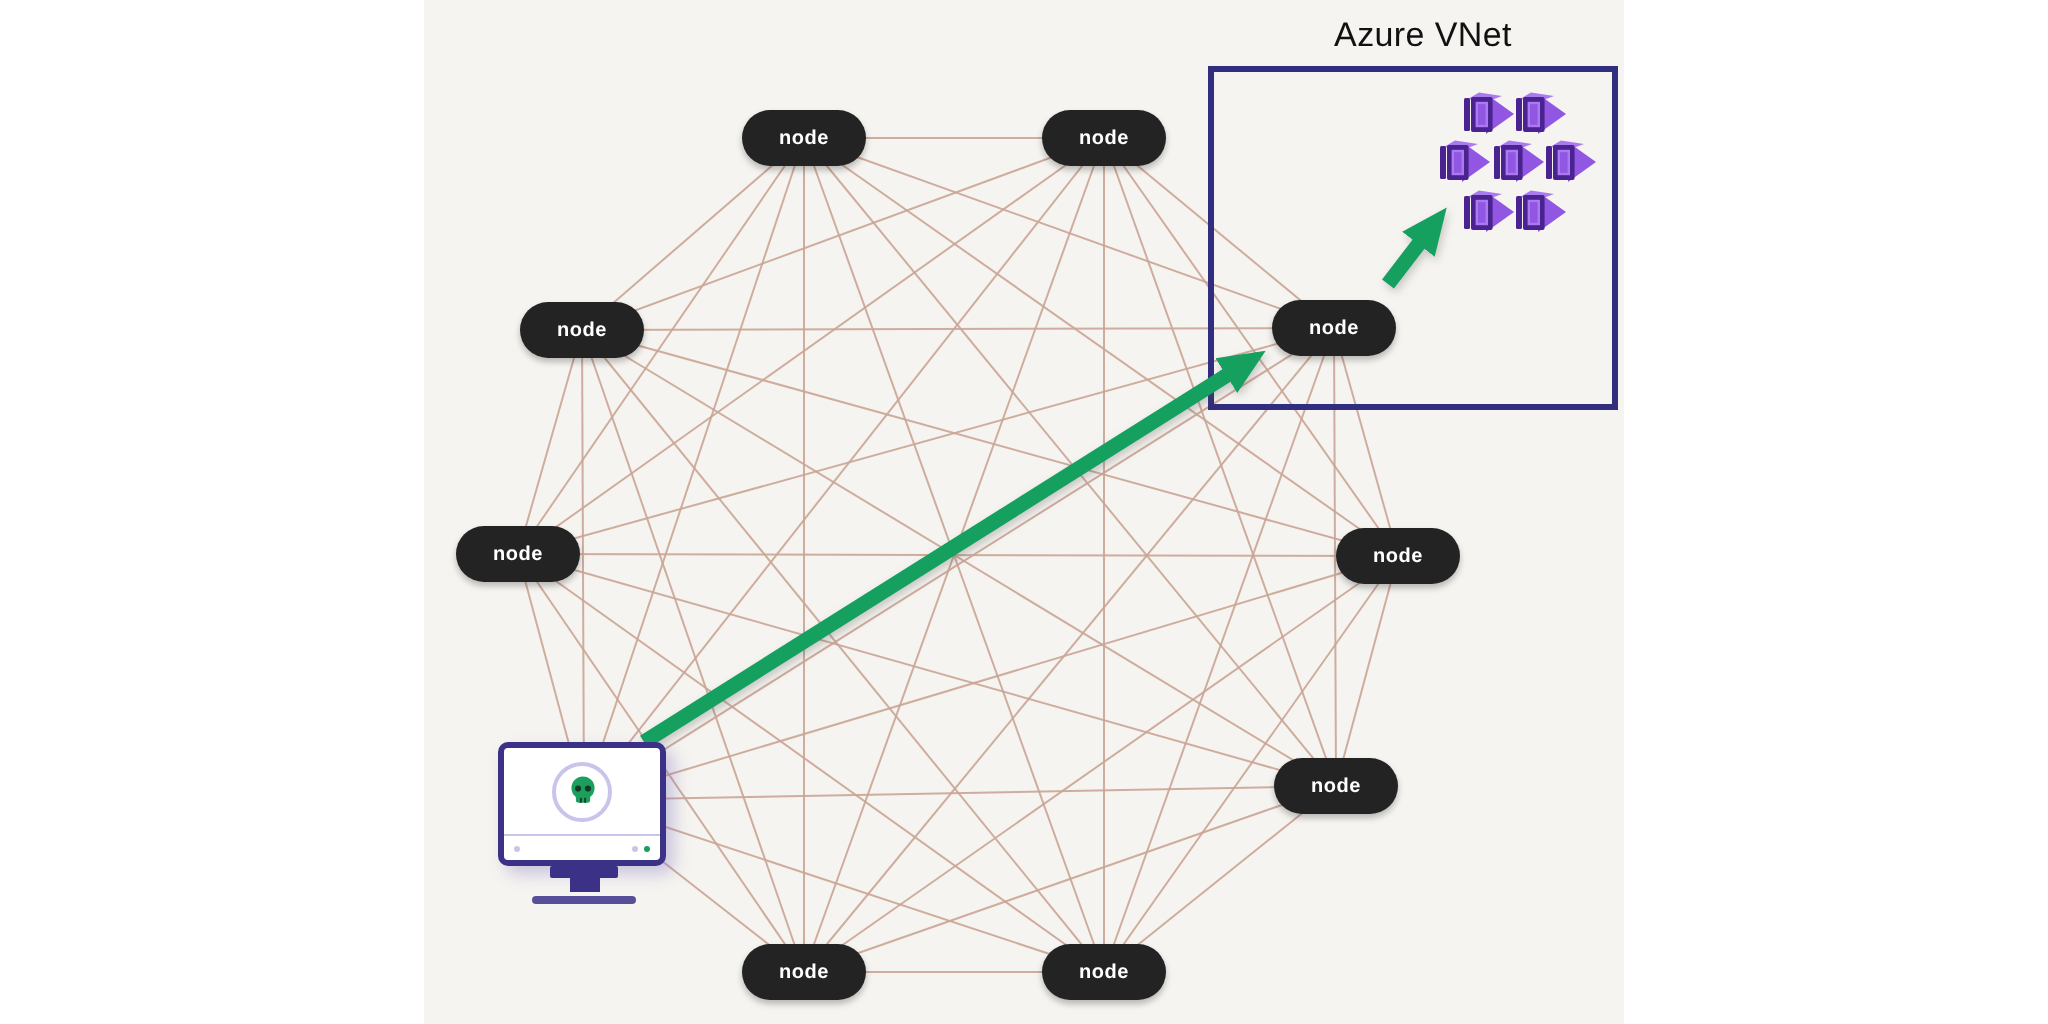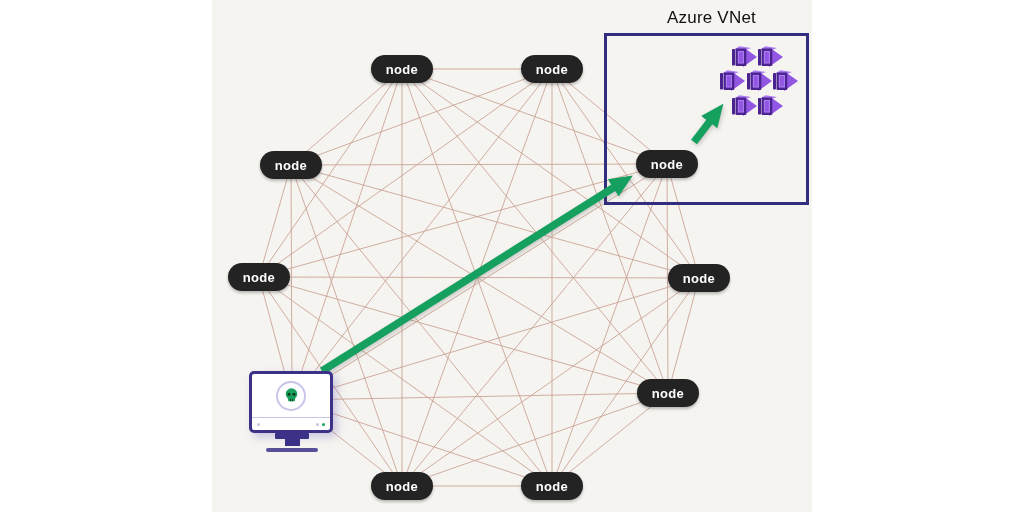--- a/index.html
+++ b/index.html
@@ -11,21 +11,21 @@
   #mesh-svg line{stroke:var(--mesh_line);stroke-width:1;opacity:.9;}
   .vnet-box{position:absolute;left:604px;top:33px;width:205px;height:172px;box-sizing:border-box;
     border:3px solid var(--vnet_border);z-index:2;background:transparent;}
   .vnet-title{position:absolute;left:604px;top:8px;width:215px;text-align:center;
     font-size:17px;color:var(--title_text);letter-spacing:.2px;z-index:2;}
   #arrow-svg{z-index:3;filter:drop-shadow(1px 2px 2px rgba(80,80,80,.28));}
   #arrow-svg line{stroke:var(--arrow_green);stroke-width:7.5;}
   #arrow-svg marker polygon{fill:var(--arrow_green);}
   .pill{position:absolute;width:62px;height:28px;border-radius:14px;background:var(--node_pill_bg);
     color:var(--node_pill_text);display:flex;align-items:center;justify-content:center;
-    font-size:13px;font-weight:bold;letter-spacing:.3px;z-index:4;
+    font-size:10px;font-weight:bold;letter-spacing:.3px;z-index:4;
     box-shadow:0 2px 3px rgba(0,0,0,.25);}
   .server{position:absolute;z-index:5;}
   .sv-body{fill:var(--server_body);}
   .sv-top{fill:var(--server_light);}
   .sv-door{fill:var(--server_dark);}
   .sv-front{fill:var(--server_dark);}
   .sv-open{fill:var(--server_body);stroke:var(--server_light);stroke-width:1.2;}
   .monitor{position:absolute;left:249px;top:371px;width:86px;z-index:6;}
   .mon-frame{width:84px;height:62px;box-sizing:border-box;border:3px solid var(--monitor_navy);
     border-radius:5px;background:#fff;box-shadow:4px 4px 8px rgba(120,110,190,.35);

